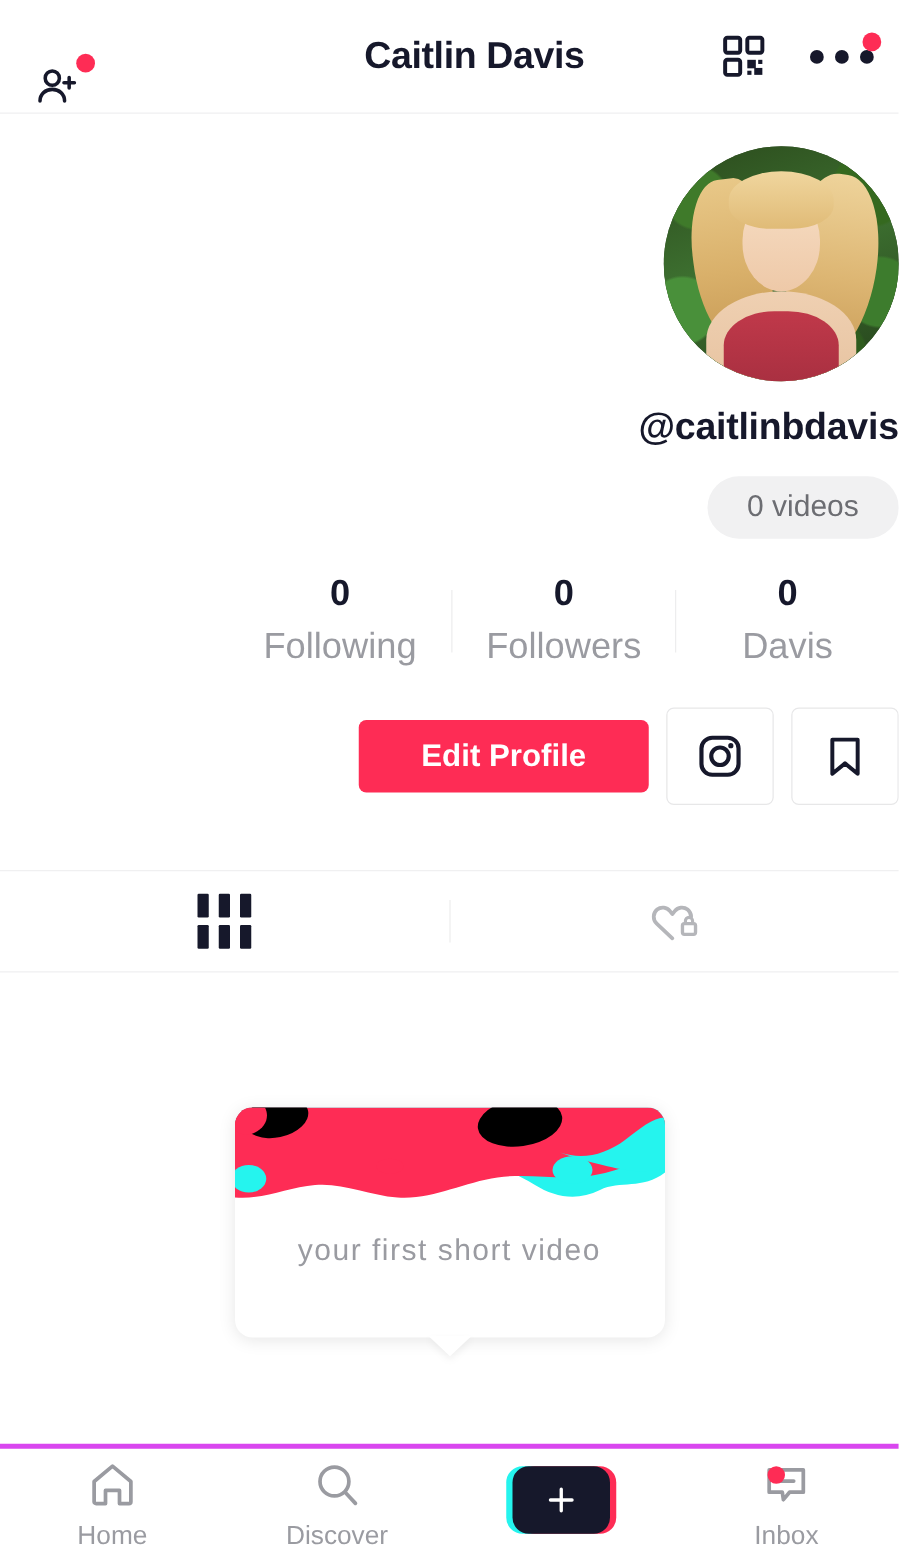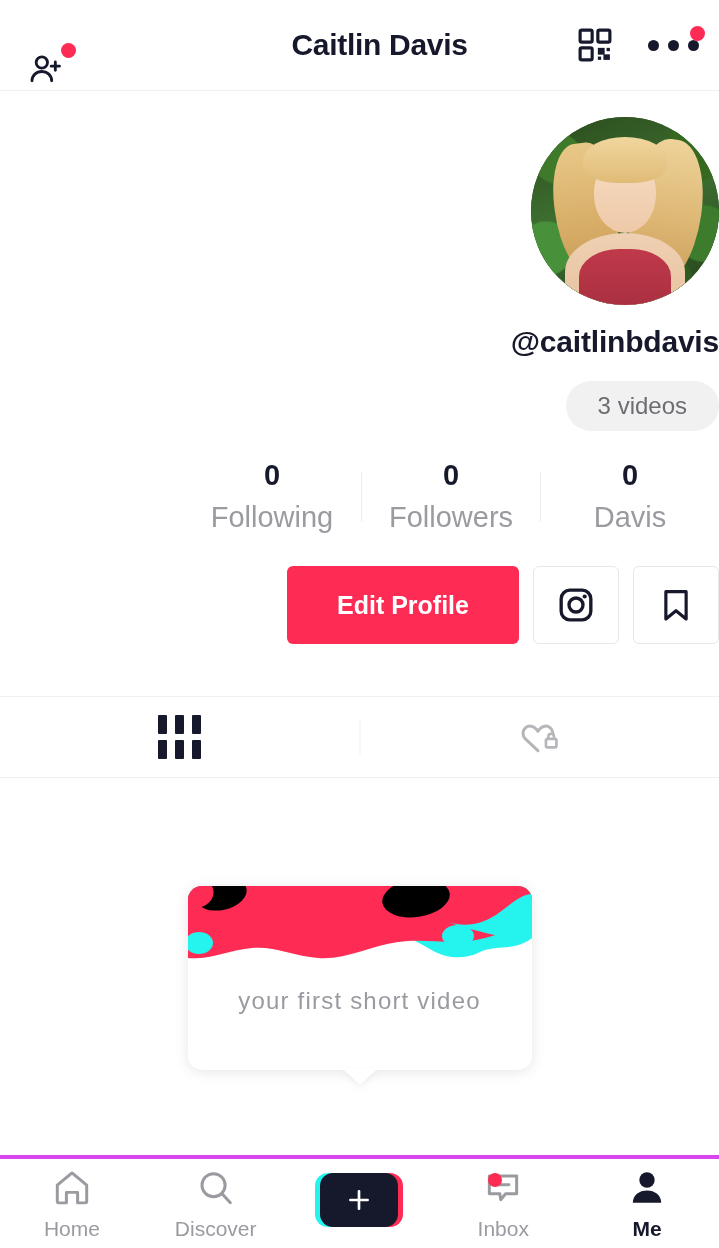--- a/index.html
+++ b/index.html
@@ -101,21 +101,21 @@
     margin-top:28px; display:flex; align-items:center; justify-content:center;
   }
   .stat { width:178px; text-align:center; }
   .stat-num { font-size:29px; font-weight:bold; color:#16182b; line-height:1.12; }
   .stat-label { margin-top:10px; font-size:29px; color:#9a9ba1; }
   .stat-div { width:1px; height:50px; background:#ededee; }
 
   
   .actions { margin-top:32px; display:flex; align-items:center; justify-content:center; gap:14px; }
   .btn-edit {
-    width:232px; height:78px; background:#fe2c55; border:none; border-radius:6px;
+    width:232px; height:58px; background:#fe2c55; border:none; border-radius:6px;
     color:#fff; font-size:25px; font-weight:bold;
     display:flex; align-items:center; justify-content:center;
     font-family:"Liberation Sans", sans-serif;
   }
   .btn-sq {
     width:86px; height:78px; border:1.5px solid #e7e7e8; border-radius:6px;
     background:#fff; display:flex; align-items:center; justify-content:center;
   }
 
   
@@ -234,21 +234,21 @@
       <div class="hair-l"></div>
       <div class="hair-r"></div>
       <div class="shoulder"></div>
       <div class="top-red"></div>
       <div class="face"></div>
       <div class="hair-top"></div>
     </div>
 
     <div class="handle">@caitlinbdavis</div>
 
-    <div class="videos-pill">3 videos</div>
+    <div class="videos-pill">0 videos</div>
 
     <div class="stats">
       <div class="stat">
         <div class="stat-num">0</div>
         <div class="stat-label">Following</div>
       </div>
       <div class="stat-div"></div>
       <div class="stat">
         <div class="stat-num">0</div>
         <div class="stat-label">Followers</div>
@@ -357,22 +357,15 @@
       <span class="icon-wrap">
         <svg width="42" height="42" viewBox="0 0 24 24" fill="none">
           <path d="M4.2 5.1h15.6v10.2h-6.3l-2.8 3.4-.5-3.4H4.2z" stroke="#9a9ba1" stroke-width="1.7" stroke-linejoin="round"></path>
           <path d="M8.6 10.2h6.8" stroke="#9a9ba1" stroke-width="1.7" stroke-linecap="round"></path>
         </svg>
         <span class="red-dot dot-inbox"></span>
       </span>
       <span class="nav-label">Inbox</span>
     </div>
 
-    <div class="nav-item active">
-      <svg width="42" height="42" viewBox="0 0 24 24">
-        <circle cx="12" cy="7.4" r="4.4" fill="#16182b"></circle>
-        <path d="M3.9 20.4c0-4.3 3.6-7 8.1-7s8.1 2.7 8.1 7z" fill="#16182b"></path>
-      </svg>
-      <span class="nav-label">Me</span>
-    </div>
   </div>
 
 </div>
 
 </body></html>

